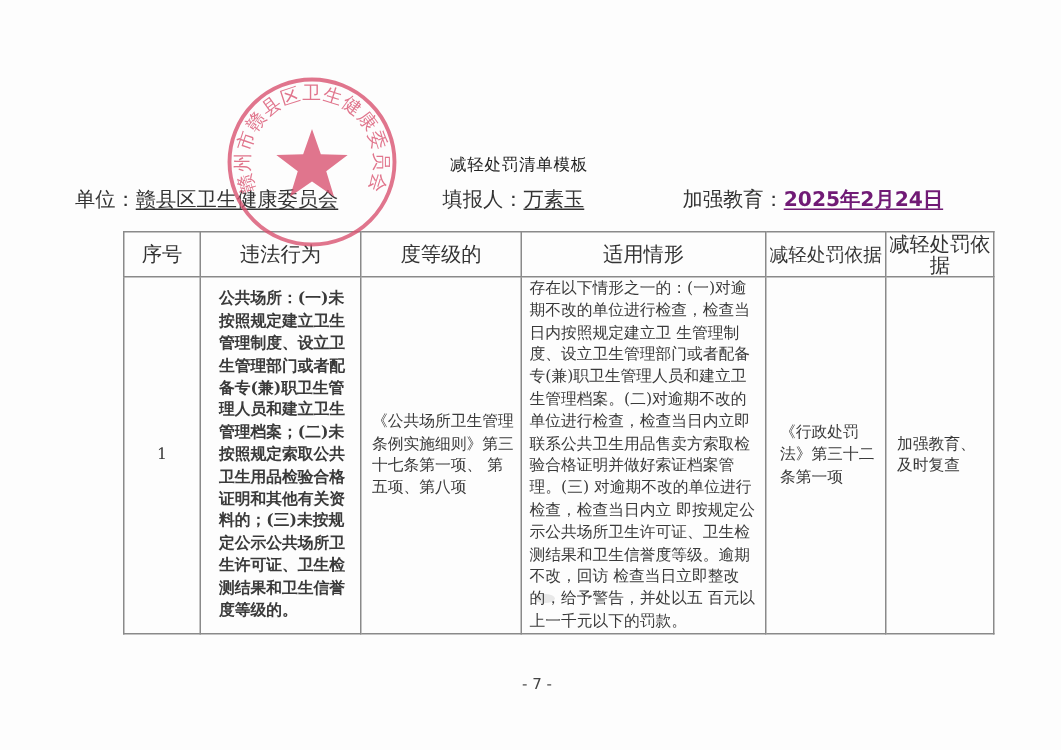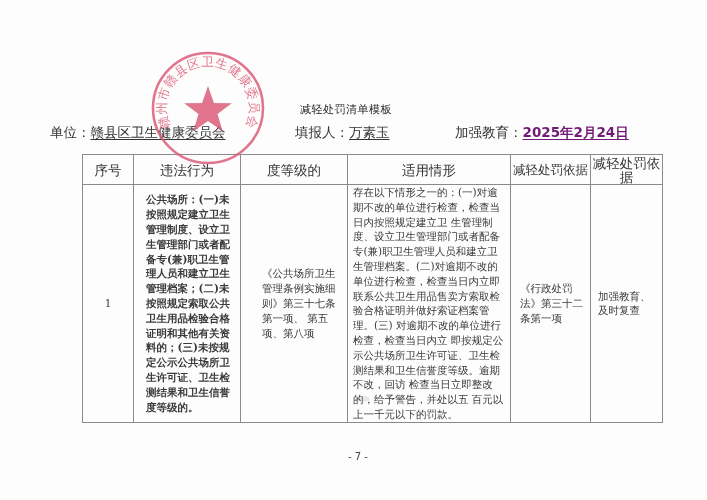--- a/index.html
+++ b/index.html
@@ -65,21 +65,21 @@
         <th class="c3">度等级的</th>
         <th class="c4">适用情形</th>
         <th class="c5" style="font-size:12.5px;">减轻处罚依据</th>
         <th class="c6">减轻处罚依据</th>
       </tr>
     </thead>
     <tbody>
       <tr>
         <td class="num">1</td>
         <td class="txt viol">公共场所：(一)未按照规定建立卫生管理制度、设立卫生管理部门或者配备专(兼)职卫生管理人员和建立卫生管理档案；(二)未按照规定索取公共卫生用品检验合格证明和其他有关资料的；(三)未按规定公示公共场所卫生许可证、卫生检测结果和卫生信誉 度等级的。</td>
-        <td class="txt" style="padding-left:21px;padding-right:4px;margin-top:43px;">《公共场所卫生管理条例实施细则》第三十七条第一项、 第五项、第八项</td>
+        <td class="txt" style="padding-left:7px;padding-right:4px;margin-top:43px;">《公共场所卫生管理条例实施细则》第三十七条第一项、 第五项、第八项</td>
         <td class="txt case">存在以下情形之一的：(一)对逾期不改的单位进行检查，检查当日内按照规定建立卫 生管理制度、设立卫生管理部门或者配备专(兼)职卫生管理人员和建立卫生管理档案。(二)对逾期不改的单位进行检查，检查当日内立即联系公共卫生用品售卖方索取检验合格证明并做好索证档案管理。(三) 对逾期不改的单位进行检查，检查当日内立 即按规定公示公共场所卫生许可证、卫生检测结果和卫生信誉度等级。逾期不改，回访 检查当日立即整改的，给予警告，并处以五 百元以上一千元以下的罚款。</td>
         <td class="txt" style="padding-left:9px;padding-right:6px;">《行政处罚法》第三十二条第一项</td>
         <td class="txt" style="padding-left:7px;padding-right:6px;">加强教育、及时复查</td>
       </tr>
     </tbody>
   </table>
 
   <svg class="stamp" viewBox="0 0 120 120">
     <defs>
       <path id="sealArc" d="M 22 78 A 42 42 0 1 1 98 78"></path>

